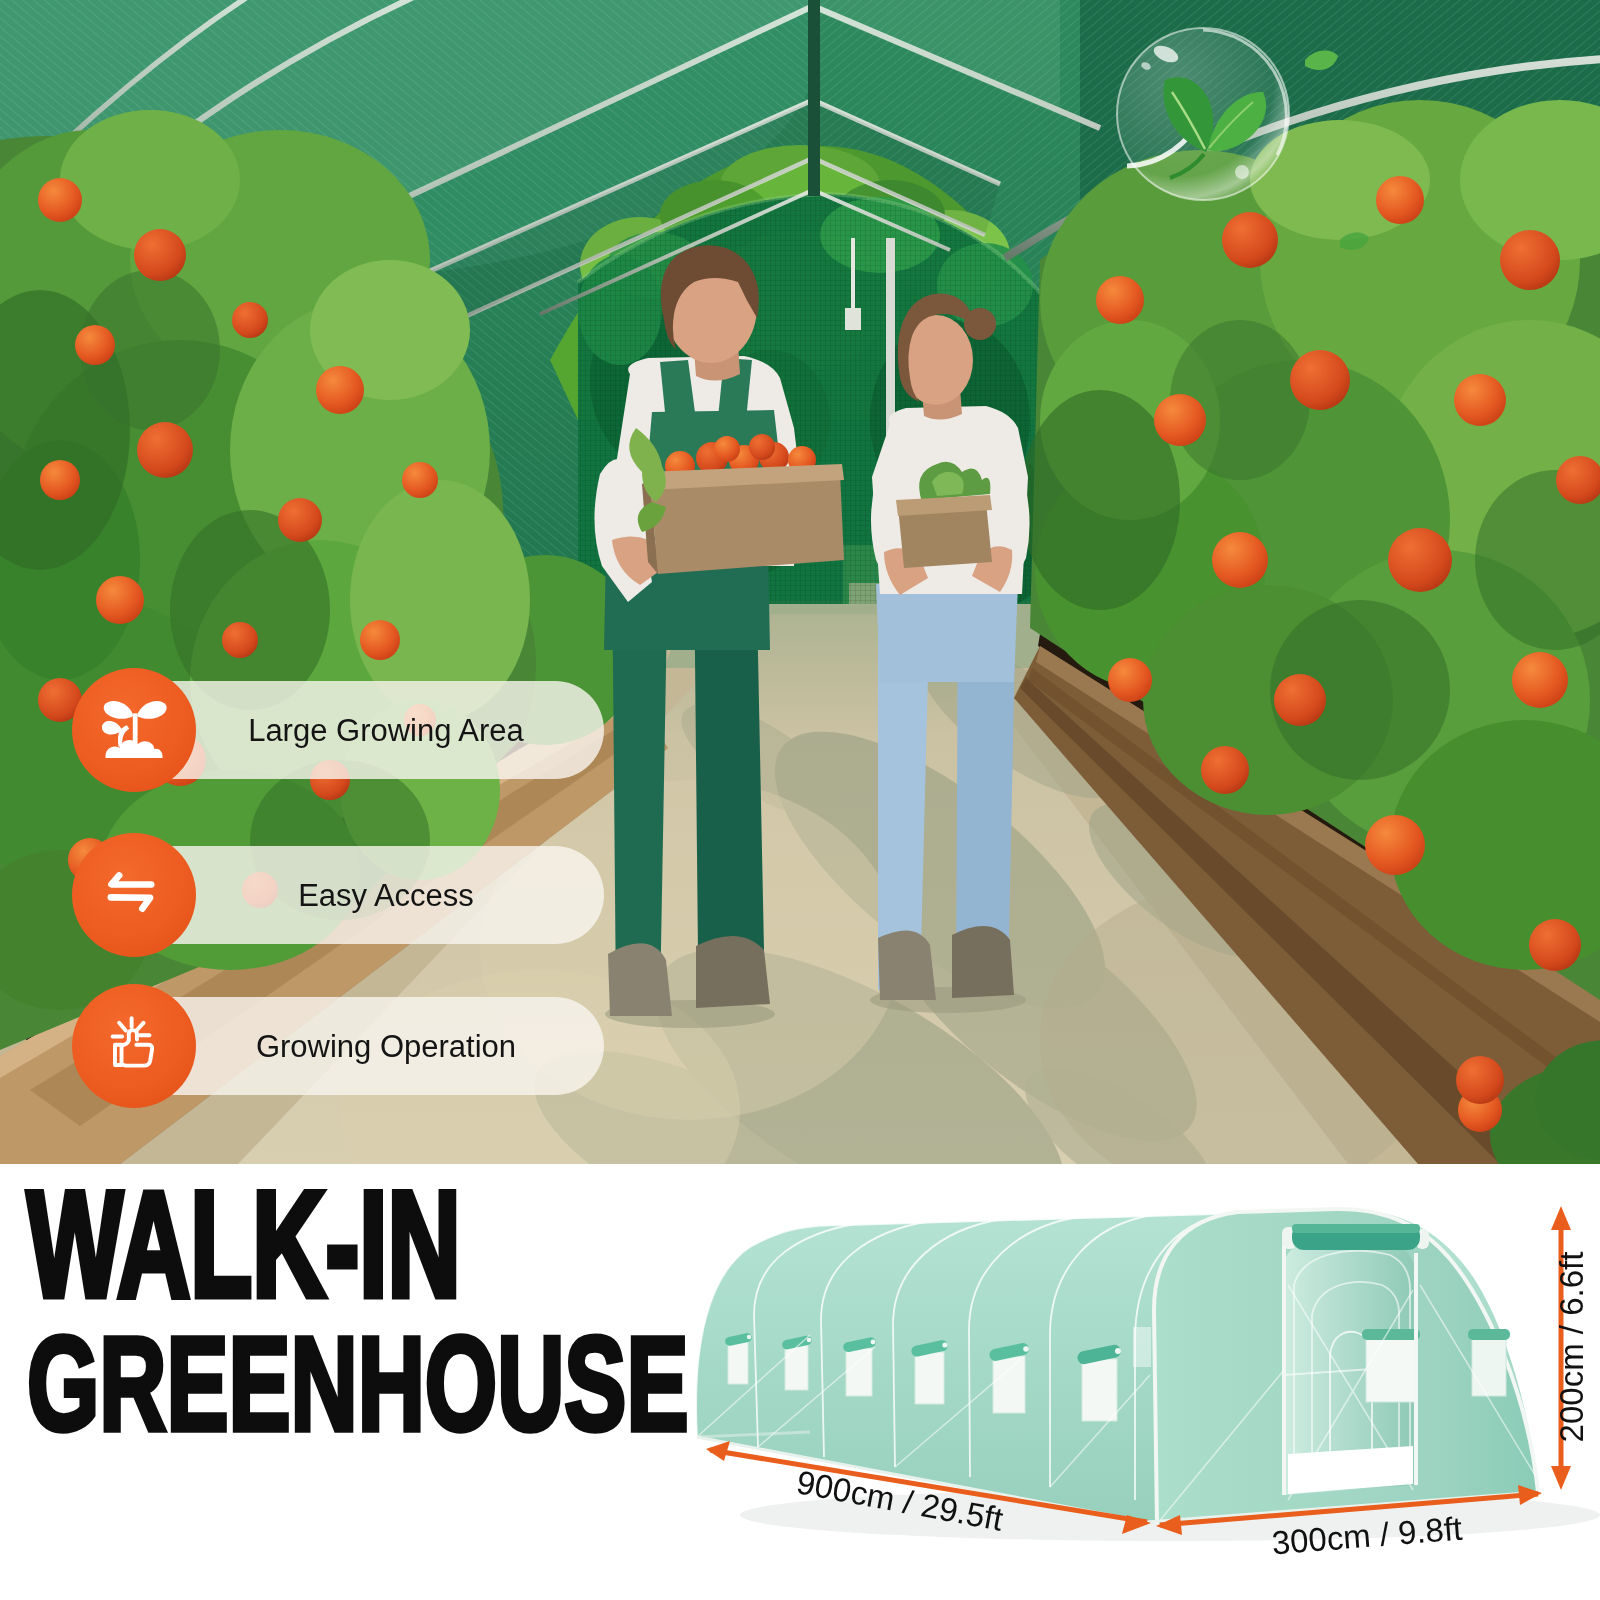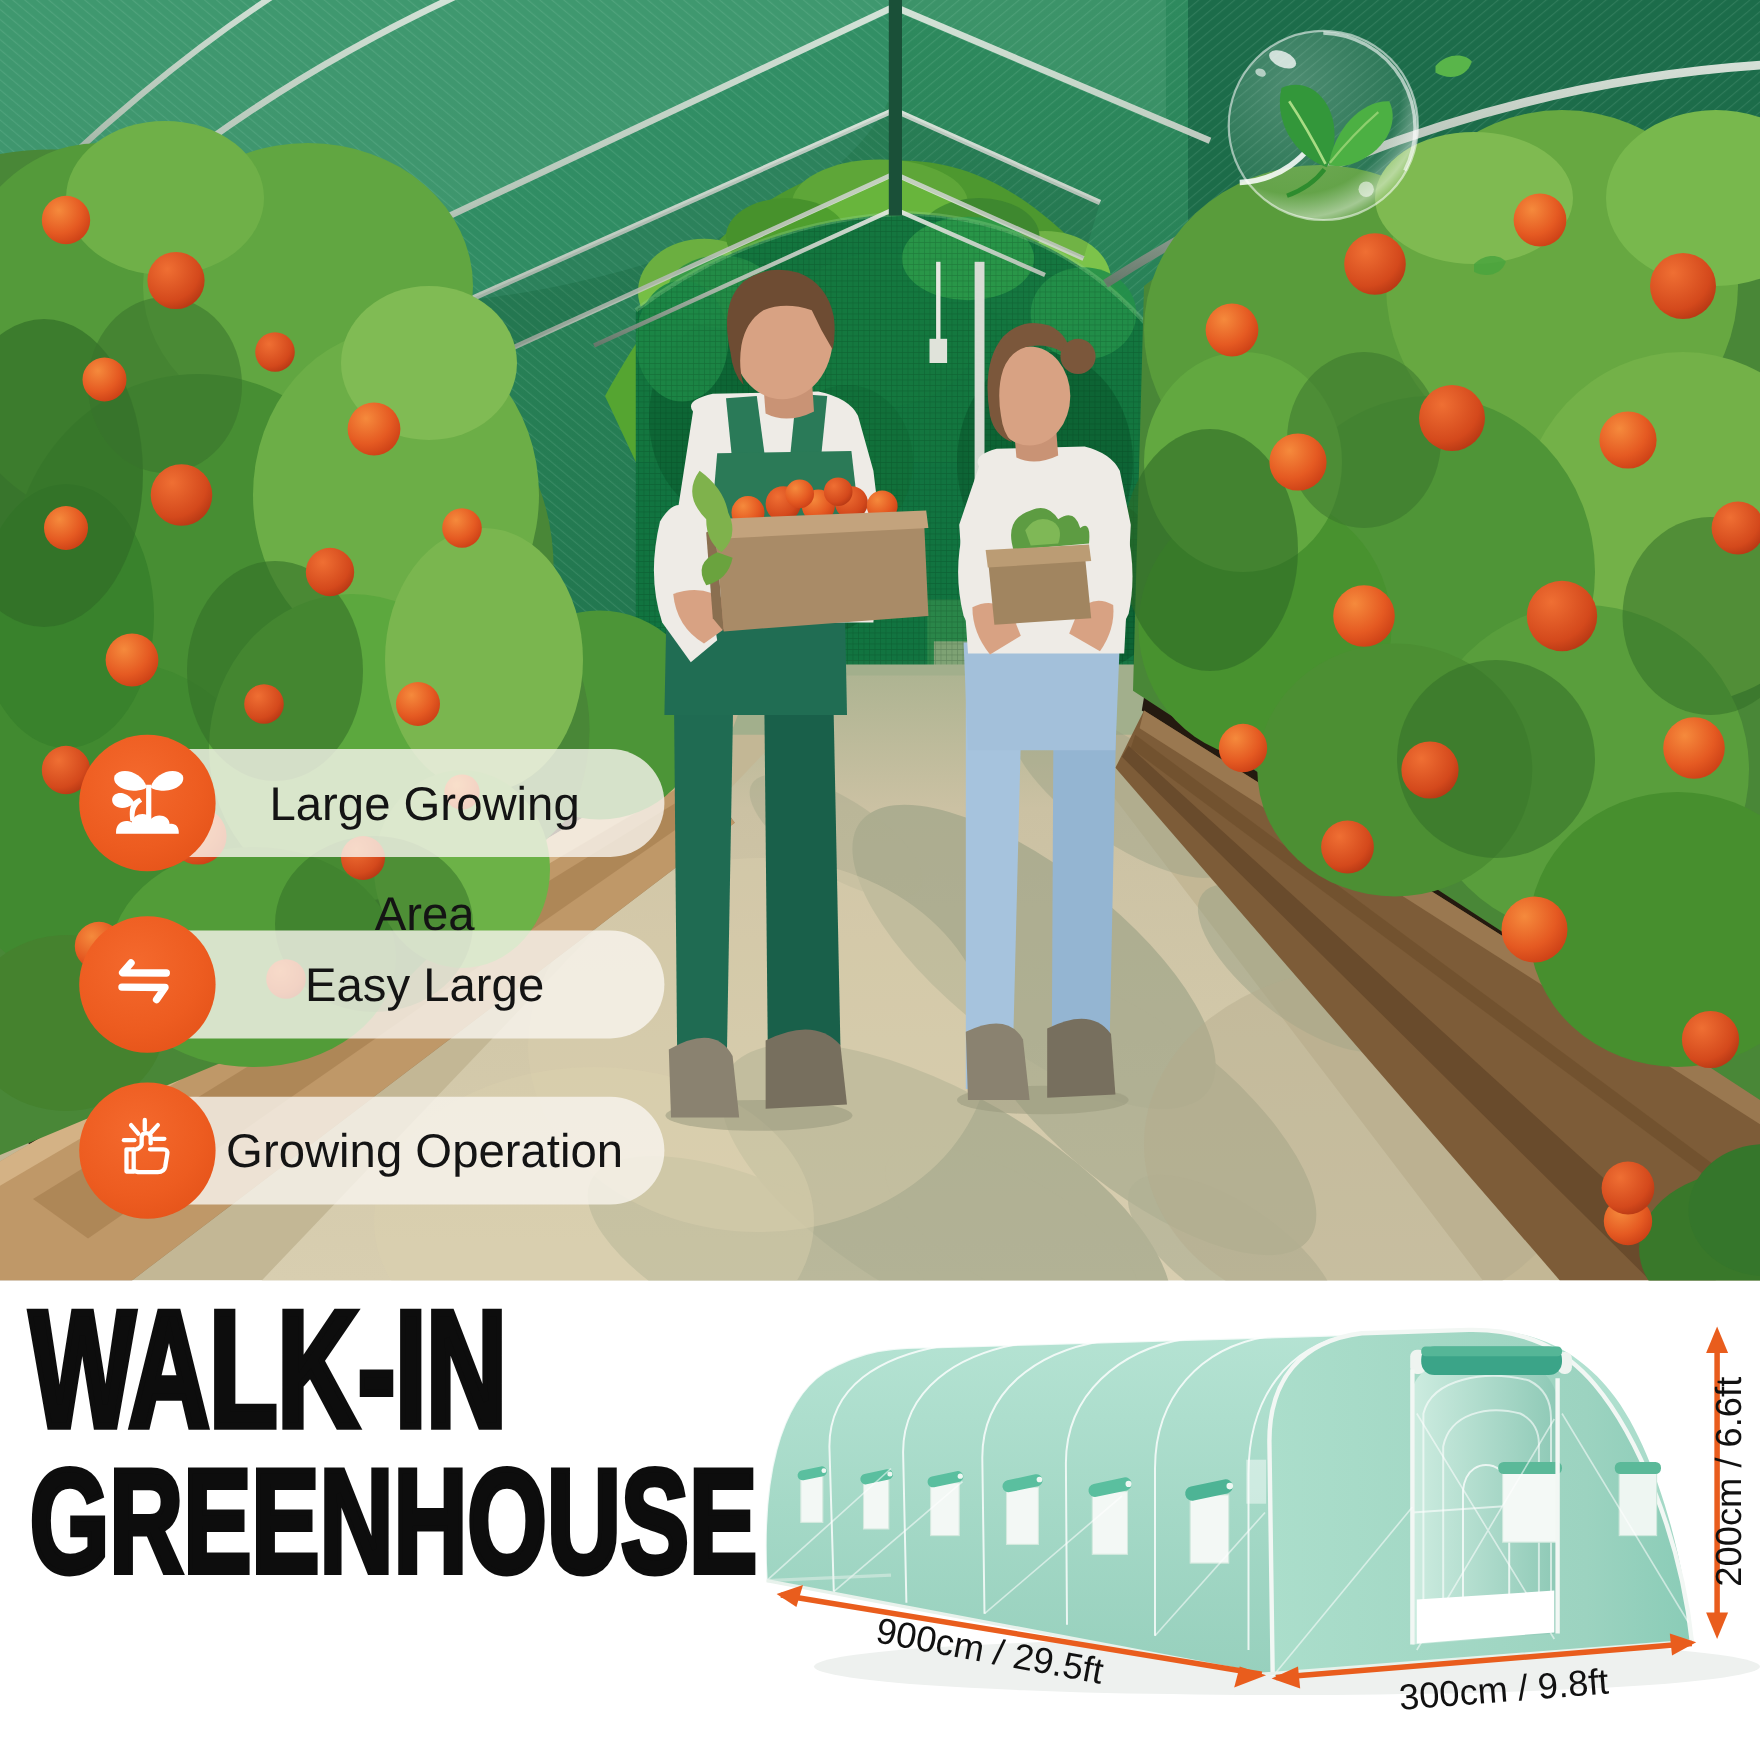--- a/index.html
+++ b/index.html
@@ -1,18 +1,18 @@
 <!DOCTYPE html>
 <html><head><meta charset="utf-8">
 <style>
 html,body{margin:0;padding:0}
 #page{position:relative;width:1600px;height:1600px;background:#ffffff;overflow:hidden;font-family:"Liberation Sans",sans-serif}
 #photo{position:absolute;left:0;top:0}
 .pill{position:absolute;left:108px;height:98px;border-radius:49px;background:rgba(249,245,239,0.80);}
-.pilltext{position:absolute;left:196px;width:380px;height:98px;line-height:100px;text-align:center;font-size:43px;color:#141414;}
+.pilltext{position:absolute;left:196px;width:380px;height:98px;line-height:100px;text-align:center;font-size:31px;color:#141414;}
 .ccirc{position:absolute;left:72px;width:124px;height:124px;border-radius:50%;background:radial-gradient(circle at 42% 35%,#f4692d 0%,#ed5c20 55%,#e04e16 100%)}
 .ccirc svg{position:absolute;left:24px;top:24px}
 #t1{position:absolute;left:27px;top:1169px;font-size:150px;font-weight:bold;color:#0d0d0d;line-height:1;transform:scaleX(0.676);transform-origin:0 0;-webkit-text-stroke:7px #0d0d0d;white-space:nowrap}
 #t2{position:absolute;left:27px;top:1317px;font-size:134px;font-weight:bold;color:#0d0d0d;line-height:1;transform:scaleX(0.694);transform-origin:0 0;-webkit-text-stroke:5.5px #0d0d0d;white-space:nowrap}
 #sub{position:absolute;left:40px;top:1435px;font-size:50px;line-height:65px;color:#101010}
 #product{position:absolute;left:690px;top:1185px}
 </style></head>
 <body>
 <div id="page">
 
@@ -343,21 +343,21 @@
 <path d="M34.5 20 C 38 8 54 4 59 11 C 62 18 50 26 36 21 Z"></path>
 <path d="M22 46 C 22 38 23 34 28 31 L 26 28 C 18 31 18 38 19 46 Z"></path>
 <path d="M21.5 31 C 16 22 6 23 5 29 C 4.5 36 14 38 21 33 Z"></path>
 <path d="M8 54 C 8 47 15 44 20 47 C 21 40 31 38 35 44 C 40 39 49 42 49 48 C 53 47 56 50 56 54 L 56 55.5 L 8 55.5 Z"></path>
 </g>
 </svg>
 </div>
 
 <div class="pill" style="top:846px;width:496px"></div>
 
-<div class="pilltext" style="top:846px">Easy Large</div>
+<div class="pilltext" style="top:846px">Easy Access</div>
 
 <div class="ccirc" style="top:833px">
 <svg width="76" height="76" viewBox="0 0 64 64">
 <g stroke="#ffffff" stroke-width="5.6" stroke-linecap="round" stroke-linejoin="round" fill="none">
 <path d="M19.5 15.5 L13 23 L46.5 23.2"></path>
 <path d="M12.5 34 L45.5 34.3 L39 43.5"></path>
 </g>
 </svg>
 </div>
 

